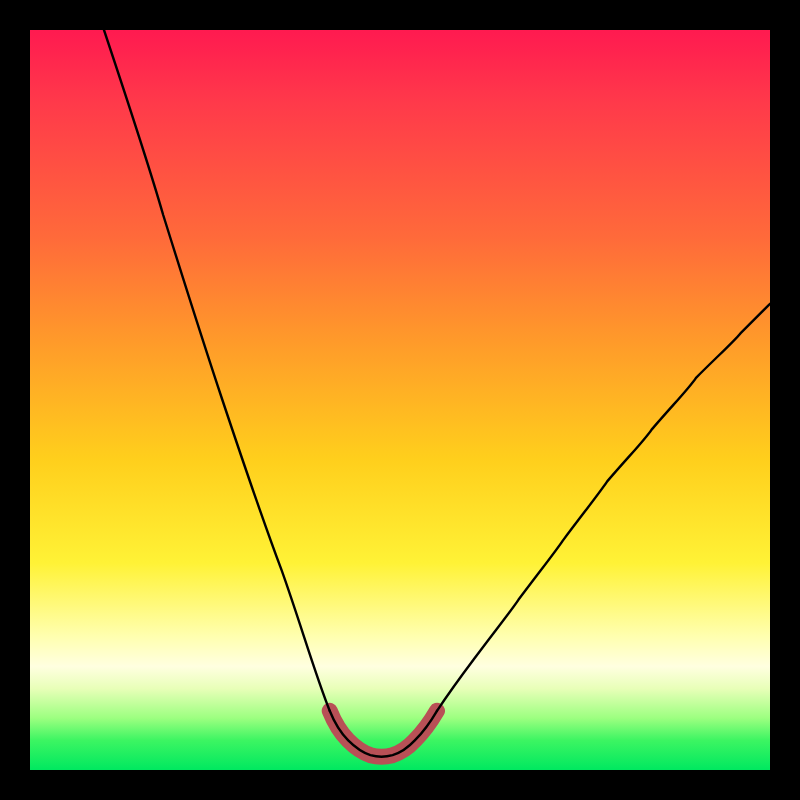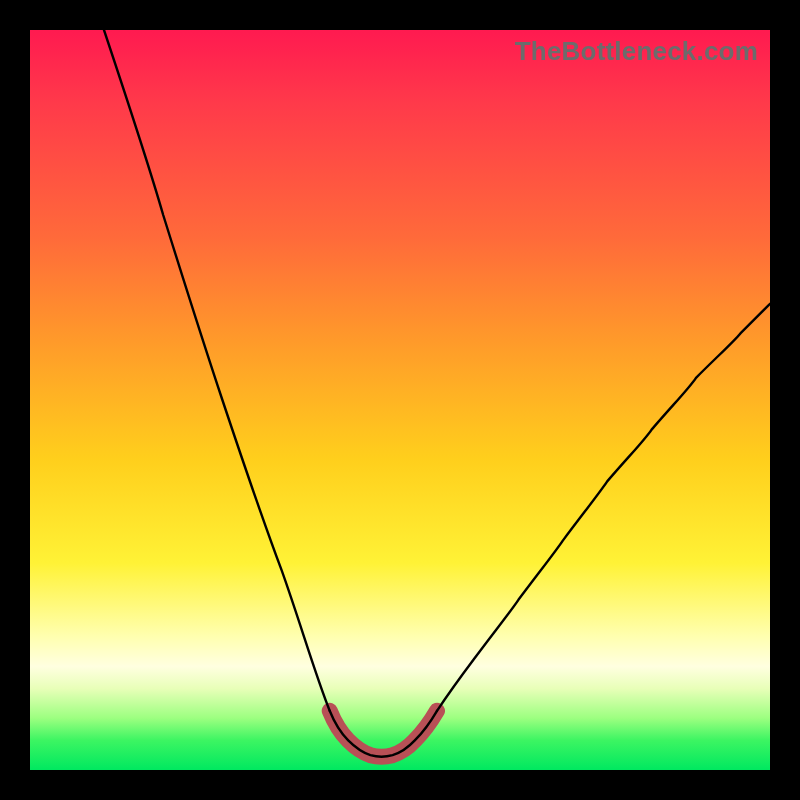--- a/index.html
+++ b/index.html
@@ -61,21 +61,20 @@
   }
 </style>
 </head>
 <body>
 
 <div class="frame">
 
   <div class="plot-area">
     <div class="gradient"></div>
 
-    <div class="watermark">TheBottleneck.com</div>
 
     <svg class="curves" viewBox="0 0 100 100" preserveAspectRatio="none">
       <g transform="translate(0,100) scale(1,-1)">
 
         <path d="M40.5,8 Q41.5,5.5 43,4 Q44.5,2.5 46,2 Q47.5,1.6 49,2 Q50.6,2.5 52,4 Q53.6,5.6 55,8" fill="none" stroke-width="2.6" stroke-linecap="round" stroke-linejoin="round" vector-effect="non-scaling-stroke" style="stroke-width:16px" stroke="#b85056"></path>
 
         <path d="M10,100
                  C13,91 16,82 18,75
                  C20.5,67 23,59 26,50
                  C28.5,42.5 31,35 34,27

